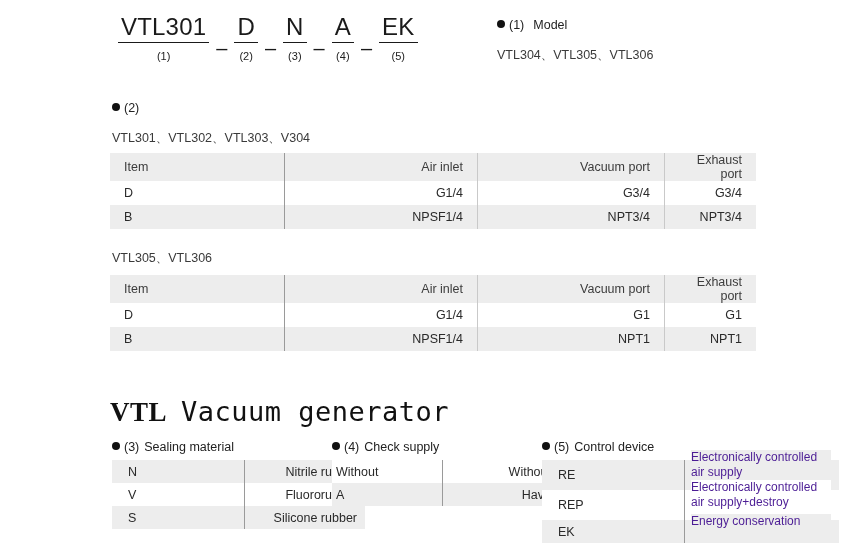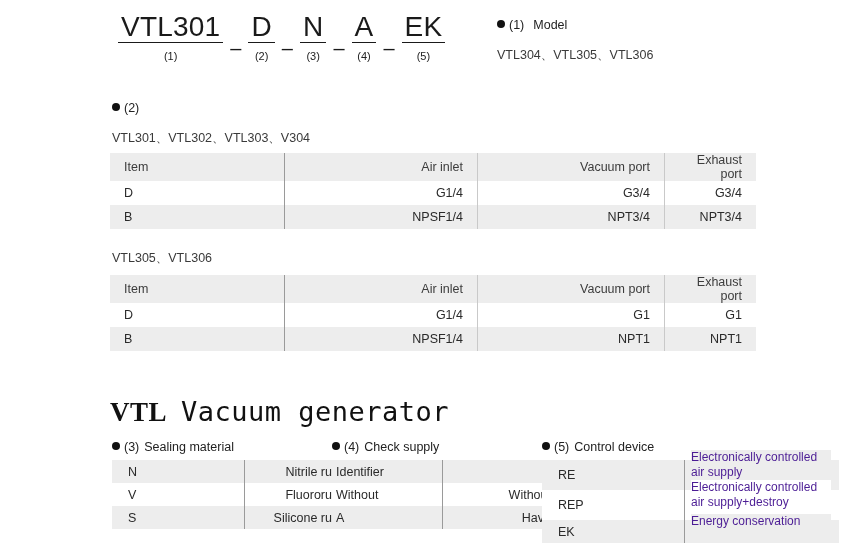--- a/index.html
+++ b/index.html
@@ -25,21 +25,21 @@
   .code-row {
     display: flex;
     align-items: flex-end;
   }
   .code-seg {
     display: flex;
     flex-direction: column;
     align-items: center;
   }
   .code-seg .seg-text {
-    font-size: 28px;
+    font-size: 24px;
     line-height: 26px;
     letter-spacing: 0.2px;
     border-bottom: 1.5px solid #1a1a1a;
     padding: 0 3px 2px 3px;
     white-space: nowrap;
   }
   .code-seg .seg-num {
     font-size: 11px;
     line-height: 13px;
     margin-top: 7px;
@@ -359,24 +359,20 @@
 </div>
 
 <div class="opt-group g4">
   <div class="opt-head">
     <span class="bullet-dot"></span>
     <span class="bullet-idx">(4)</span>
     <span>Check supply</span>
   </div>
   <table class="opt-table t-valve">
     <tbody>
-      <tr class="shaded">
-        <td class="k">Identifier</td>
-        <td class="v"></td>
-      </tr>
       <tr class="plain">
         <td class="k">Without</td>
         <td class="v">Without</td>
       </tr>
       <tr class="shaded">
         <td class="k">A</td>
         <td class="v">Have</td>
       </tr>
     </tbody>
   </table>

